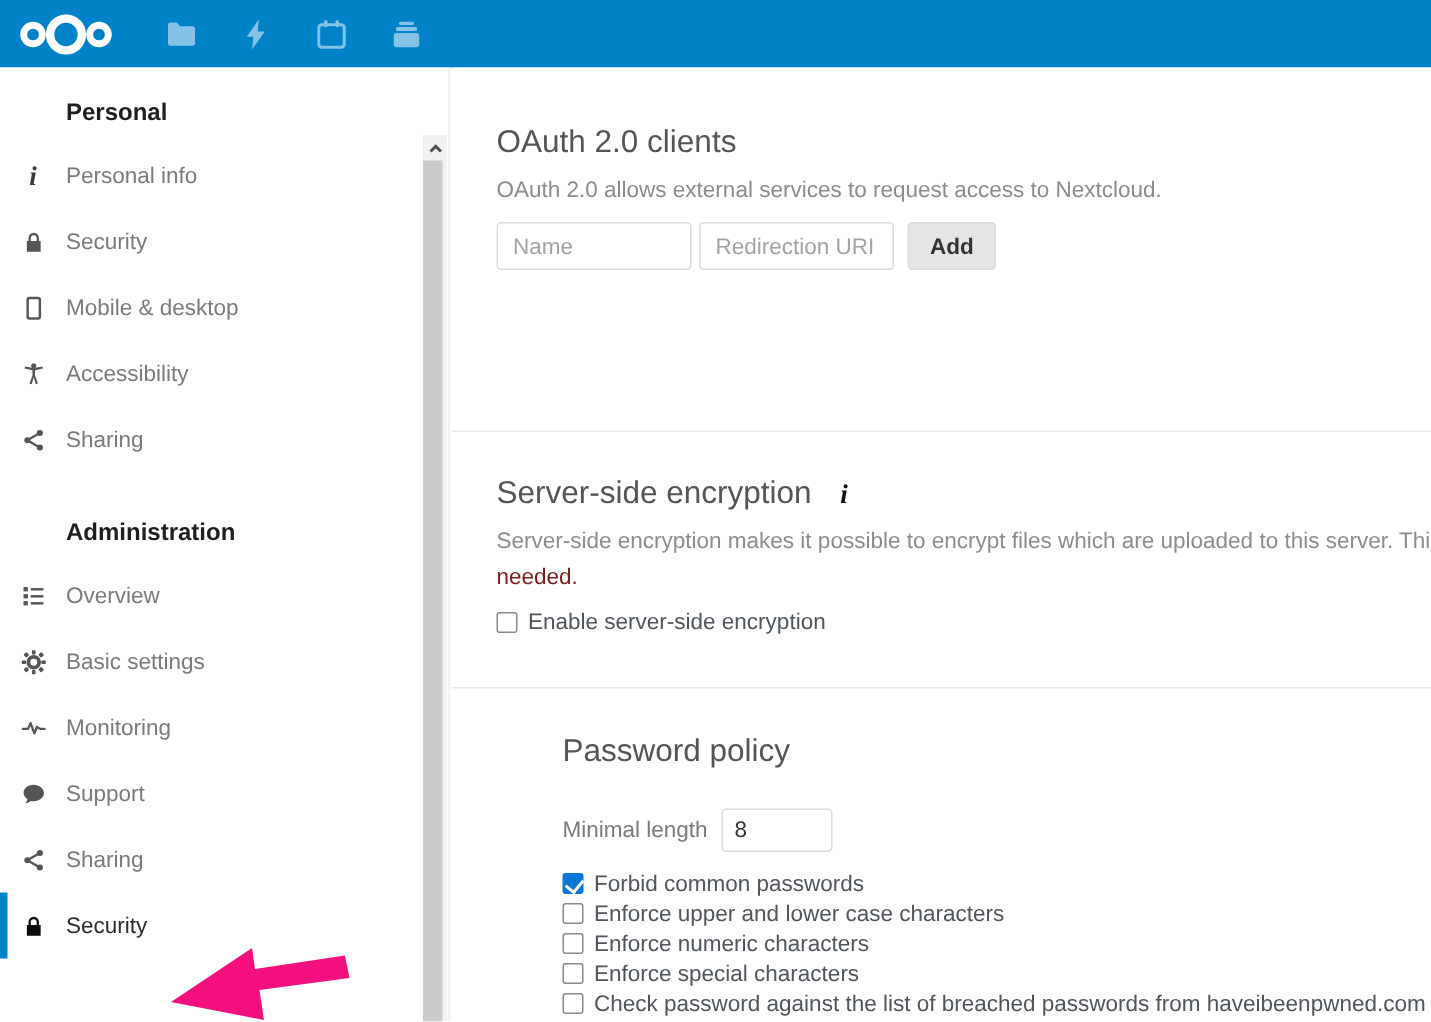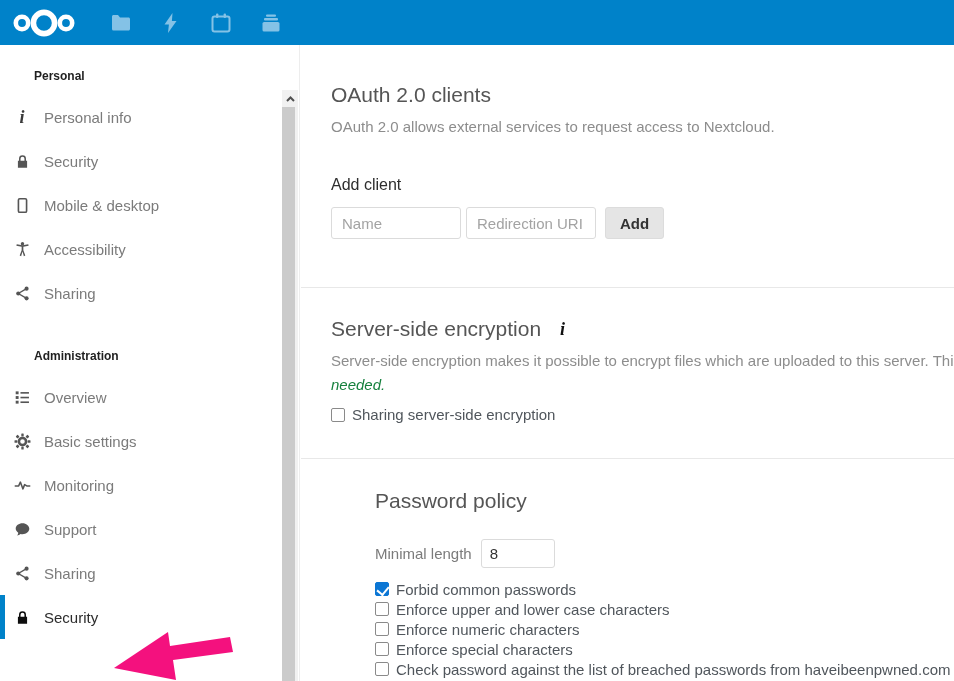--- a/index.html
+++ b/index.html
@@ -11,21 +11,21 @@
   .header { position:absolute; top:0; left:0; right:0; height:45px; background:#0082c9; display:flex; align-items:center; }
   .logo { margin-left:12px; width:64px; height:32px; display:flex; align-items:center; }
   .appicons { display:flex; margin-left:20px; }
   .appicon { width:50px; height:45px; display:flex; align-items:center; justify-content:center; cursor:pointer; }
   .appicon svg { width:24px; height:24px; fill:#84c2e6; }
   .appicon svg .stroked { fill:none; stroke:#84c2e6; }
 
   
   .sidebar { position:absolute; top:45px; left:0; width:300px; bottom:0; background:#fff; border-right:1px solid #ededed; }
   .nav { padding-top:12px; }
-  .caption { height:38px; display:flex; align-items:center; padding-left:34px; font-weight:bold; font-size:12px; color:#1f1f1f; }
+  .caption { height:38px; display:flex; align-items:center; padding-left:44px; font-weight:bold; font-size:16px; color:#1f1f1f; }
   .caption.admin { margin-top:22px; }
   .nav-item { position:relative; height:44px; display:flex; align-items:center; padding-left:12px; cursor:pointer; }
   .nav-item .nicon { width:20px; height:20px; margin-right:12px; display:flex; align-items:center; justify-content:center; }
   .nav-item .nicon svg { width:17px; height:17px; fill:#555; }
   .nav-item .nicon svg .stroked { fill:none; stroke:#555; }
   .nav-item .nicon .it-i { font-family:"Liberation Serif","DejaVu Serif",serif; font-style:italic; font-weight:bold; font-size:18px; color:#3a3a3a; line-height:1; }
   .nav-item .nlabel { font-size:15px; color:#7b7b7b; }
   .nav-item.active::before { content:""; position:absolute; left:0; top:0; bottom:0; width:5px; background:#0082c9; }
   .nav-item.active .nicon svg { fill:#0d0d0d; }
   .nav-item.active .nlabel { color:#2c2c2c; }
@@ -40,21 +40,21 @@
   .main { position:absolute; top:45px; left:301px; right:0; bottom:0; background:#fff; }
   .sec { position:absolute; left:0; right:0; }
   .sec-oauth { top:0; }
   .divider { position:absolute; left:0; right:0; border-top:1px solid #e8e8e8; }
   .div1 { top:242px; } .div2 { top:413px; }
   .sec-enc { top:242px; } .sec-pass { top:413px;padding-left:44px; }
 
   h2.sect { margin:38px 0 0 30px; font-size:21px; font-weight:400; color:#555; display:flex; align-items:center; }
   h2.sect .info-i { font-family:"Liberation Serif","DejaVu Serif",serif; font-style:italic; font-weight:bold; font-size:18px; color:#111; margin-left:19px; }
   .desc { margin:11px 0 0 30px; font-size:15px; color:#8d8d8d; white-space:nowrap; overflow:visible; }
-  .desc2 { margin:7px 0 0 30px; font-size:15px; color:#15803d;font-style:italic; }
+  .desc2 { margin:7px 0 0 30px; font-size:15px; color:#7f1d1d; }
 
   .sec-enc h2.sect { margin-top:30px; }
   .sec-pass h2.sect { margin-top:31px; }
 
   .addclient { margin:41px 0 0 30px; font-size:16px; color:#2e2e2e; }
   .oauth-row { margin:13px 0 0 30px; display:flex; align-items:center; }
   .txt { height:32px; border:1px solid #dbdbdb; border-radius:3px; padding:0 10px; font-size:15px; color:#333;
          font-family:"Liberation Sans","DejaVu Sans",sans-serif; outline:none; background:#fff; }
   .txt::placeholder { color:#a3a3a3; }
   .t-name { width:130px; margin-right:5px; }
@@ -245,40 +245,39 @@
       </div>
       <div class="sb-thumb"></div>
     </div>
   </div>
 
   <div class="main">
 
     <div class="sec sec-oauth">
       <h2 class="sect">OAuth 2.0 clients</h2>
       <div class="desc">OAuth 2.0 allows external services to request access to Nextcloud.</div>
-      <div class="addclient">Add client</div>
       <div class="oauth-row">
         <input class="txt t-name" type="text" placeholder="Name" style="">
         <input class="txt t-uri" type="text" placeholder="Redirection URI" style="">
         <button class="btn-add">Add</button>
       </div>
     </div>
 
     <div class="divider div1"></div>
 
     <div class="sec sec-enc">
       <h2 class="sect">
         <span>Server-side encryption</span>
         <span class="info-i">i</span>
       </h2>
       <div class="desc">Server-side encryption makes it possible to encrypt files which are uploaded to this server. This comes with limitations like a performance penalty, so enable this only if</div>
       <div class="desc2">needed.</div>
       <div class="cbrow enc">
         <span class="cb" id="enc-cb"></span>
-        <span class="cblabel">Sharing server-side encryption</span>
+        <span class="cblabel">Enable server-side encryption</span>
       </div>
     </div>
 
     <div class="divider div2"></div>
 
     <div class="sec sec-pass">
       <h2 class="sect">Password policy</h2>
       <div class="minrow">
         <span class="minlabel">Minimal length</span>
         <input class="txt t-min" type="text" value="8" style="">

